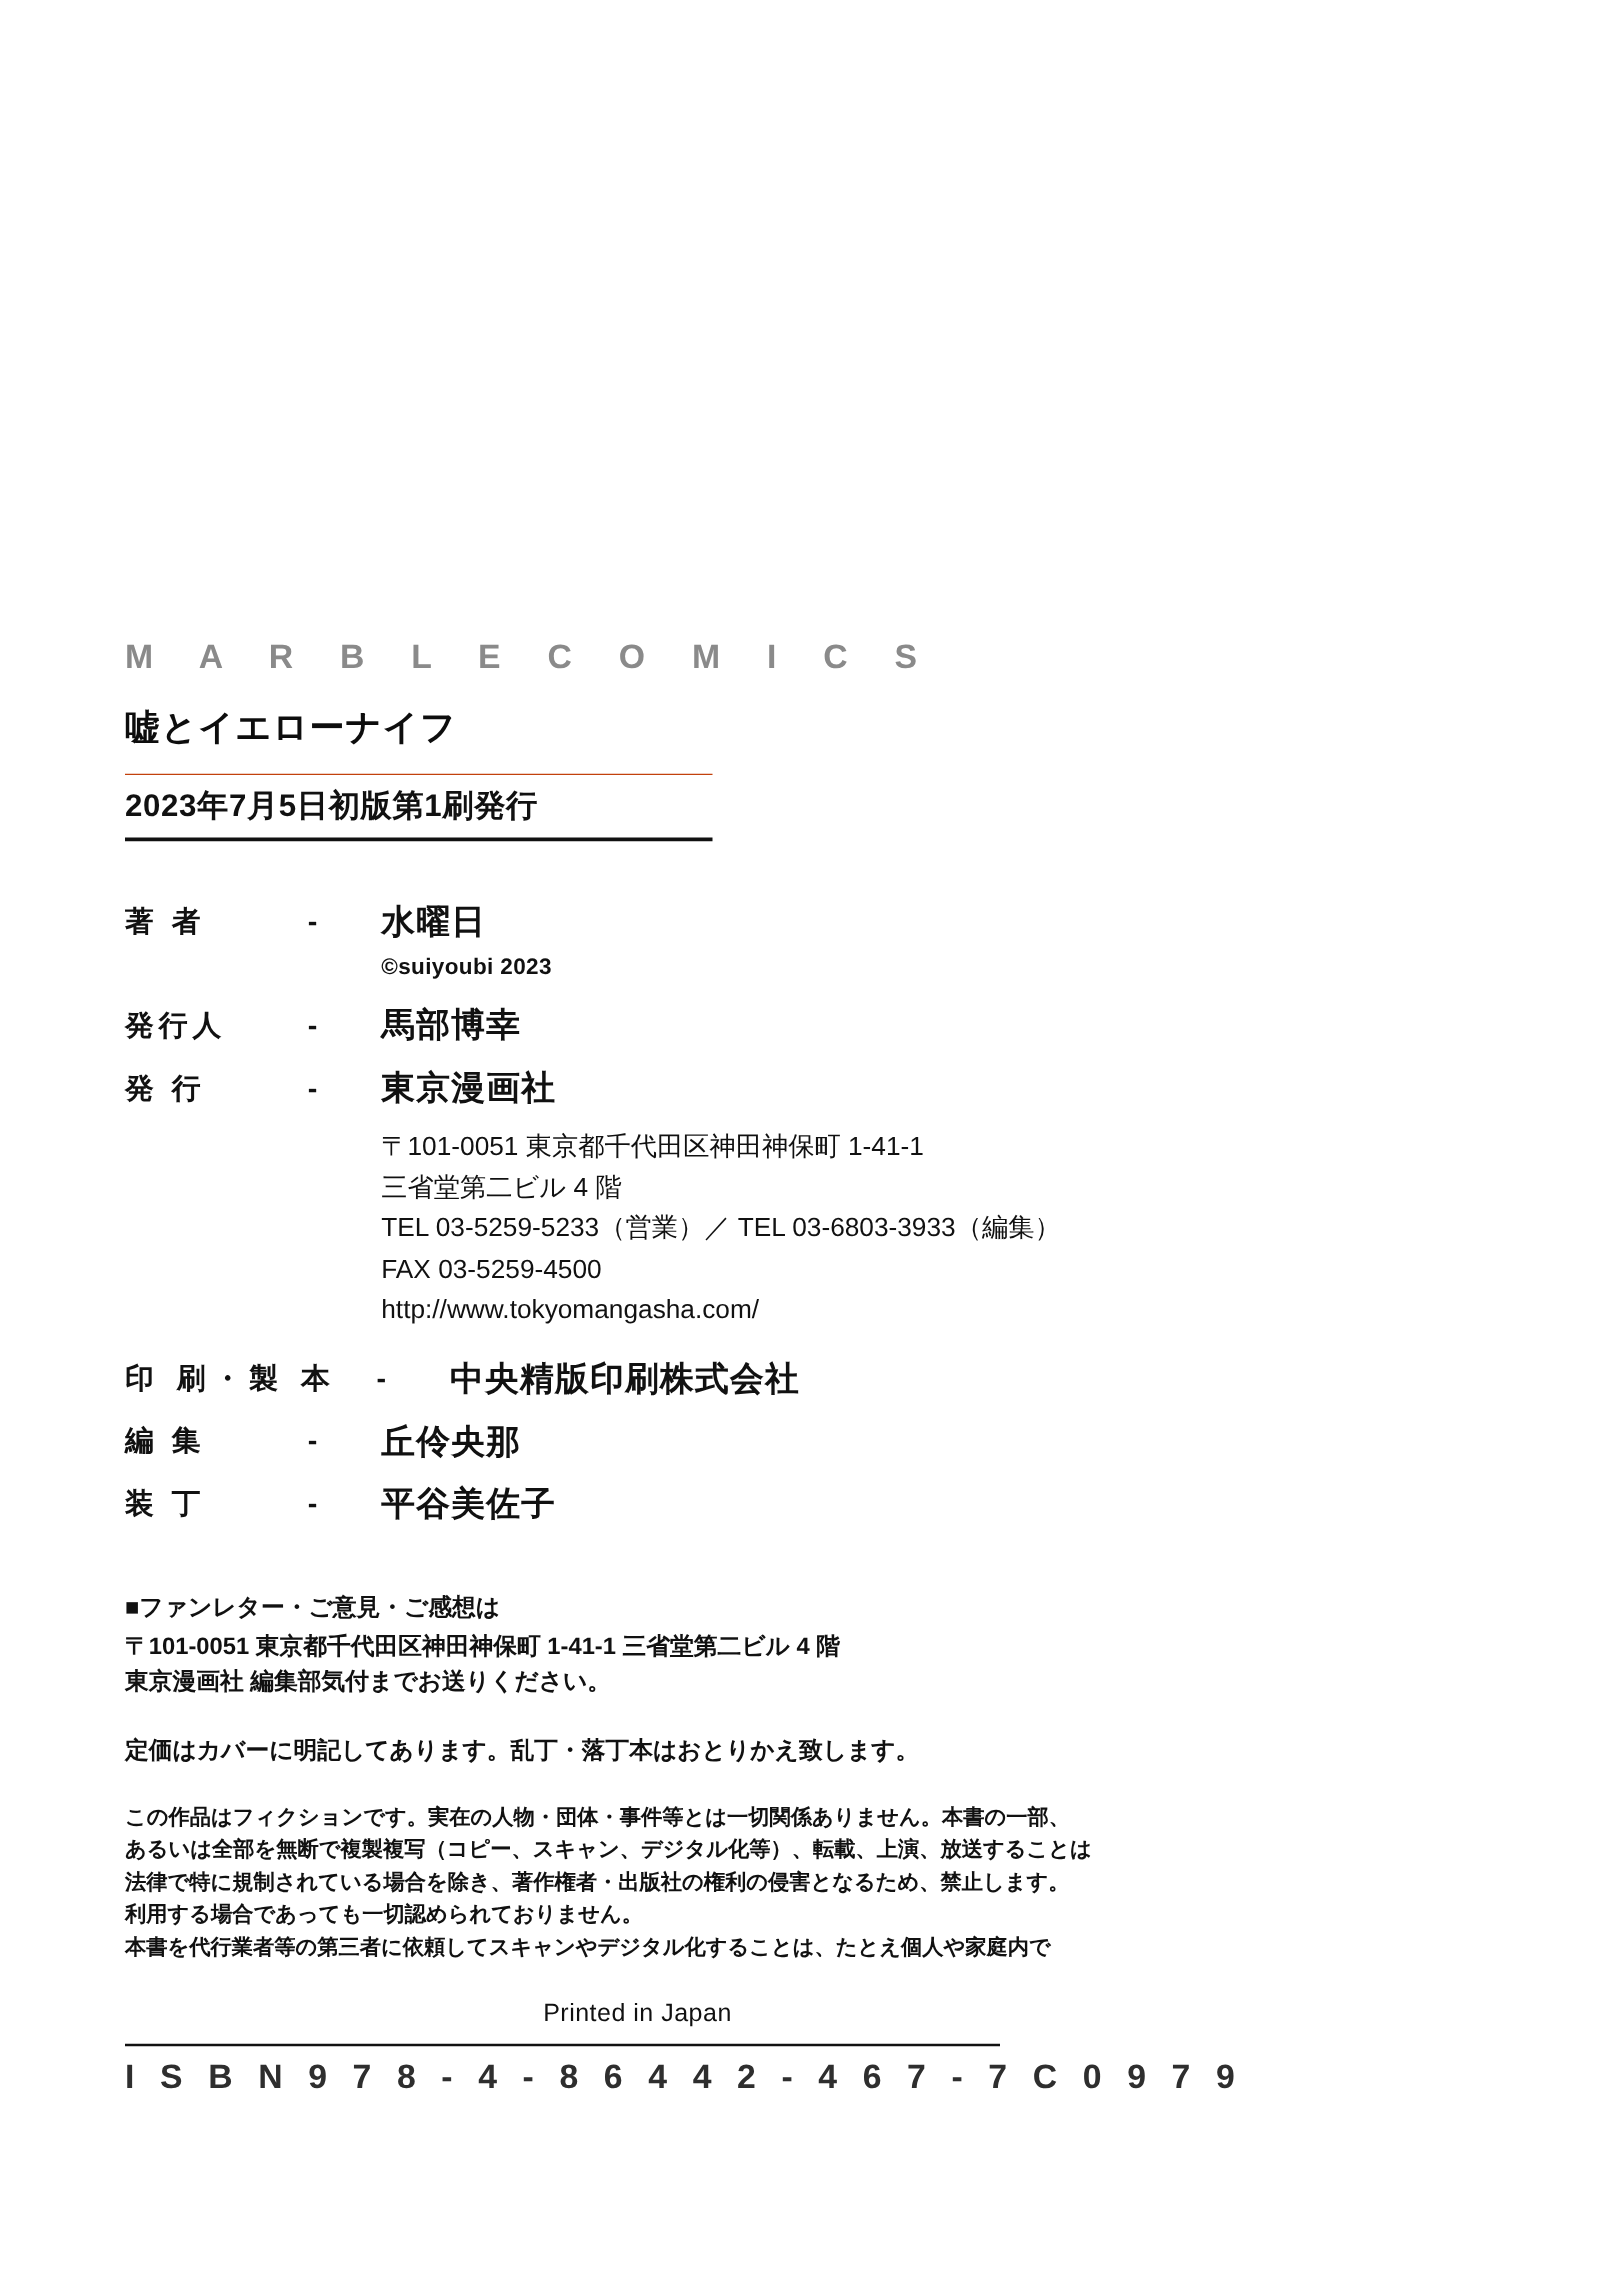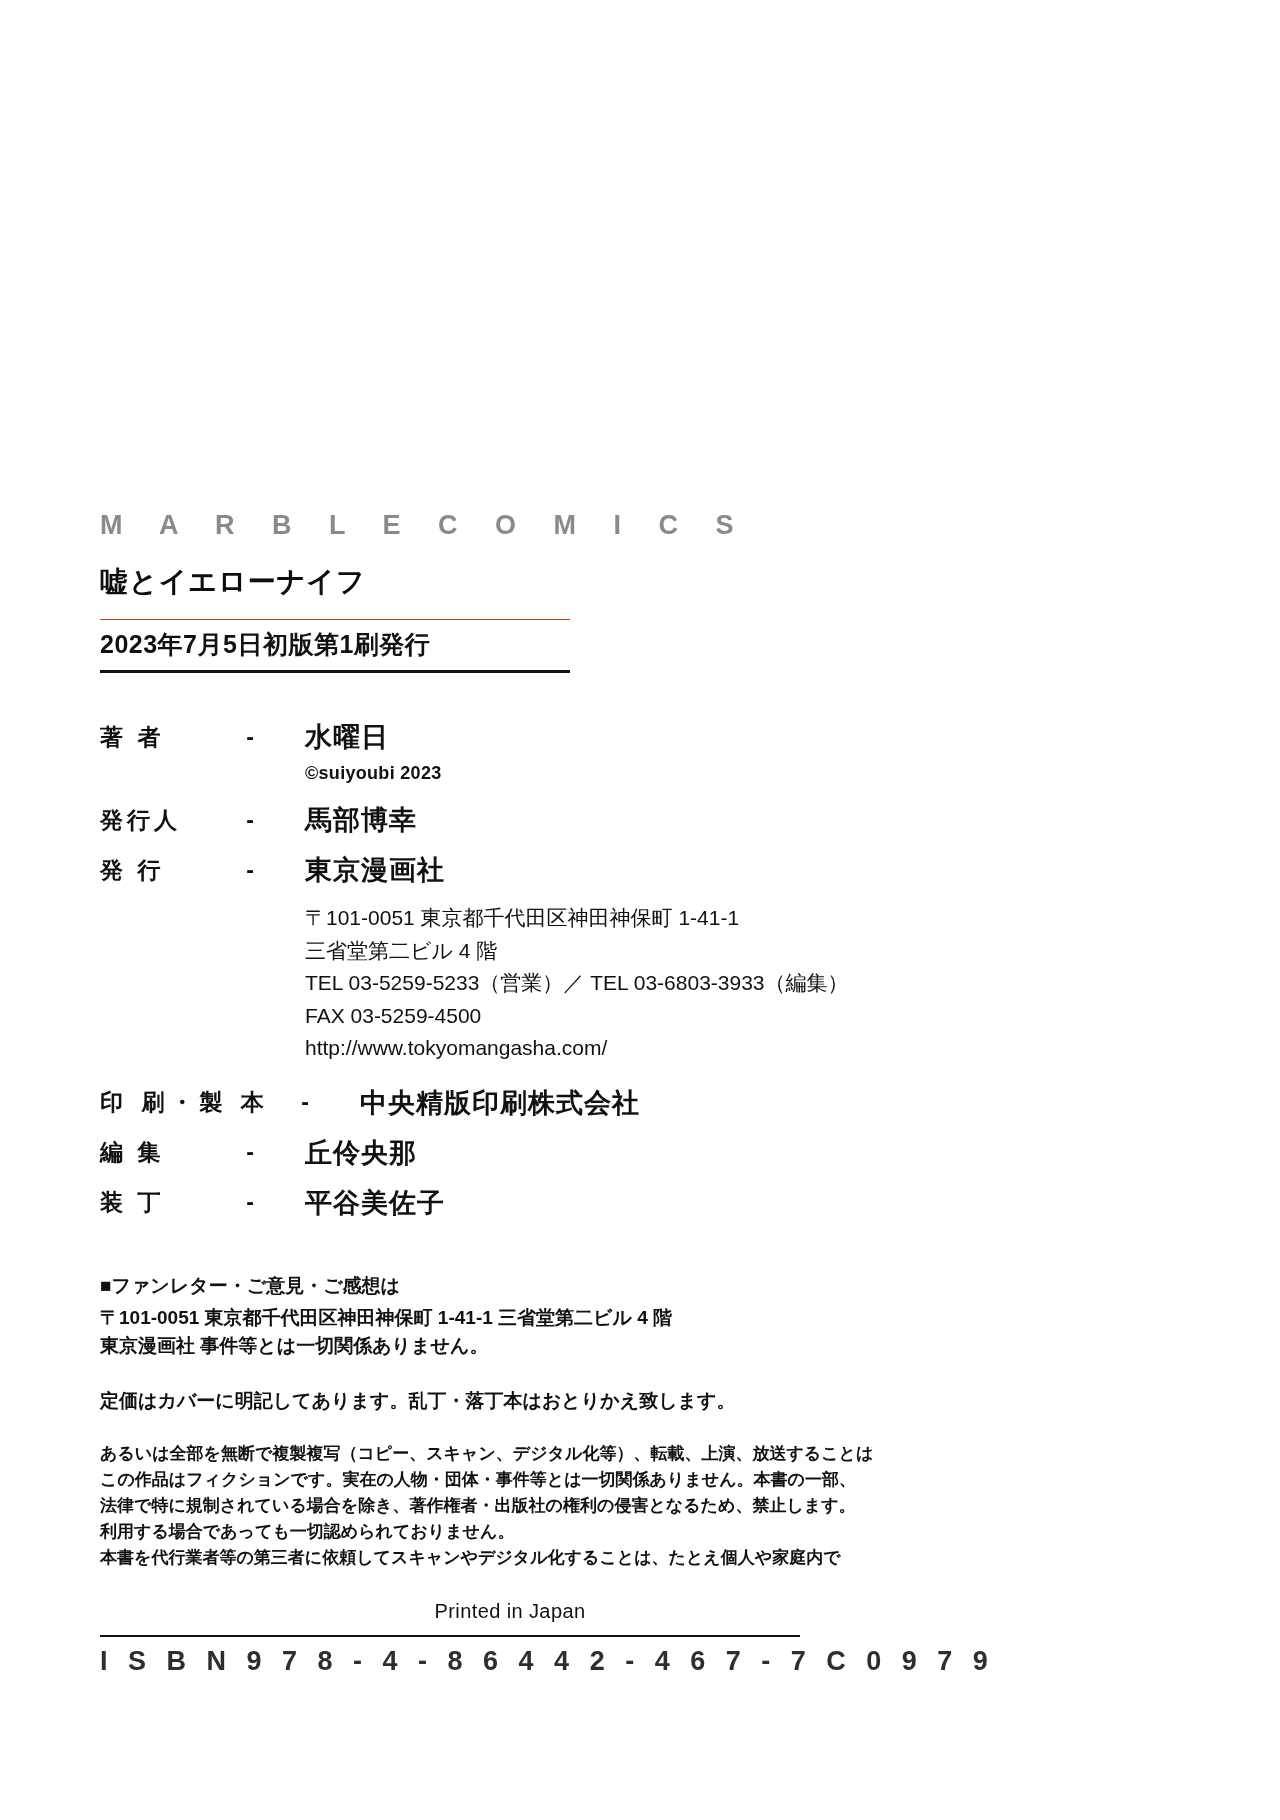--- a/index.html
+++ b/index.html
@@ -221,30 +221,30 @@
         <span class="credit-value">平谷美佐子</span>
       </div>
 
     </div>
 
     <div class="notes">
 
       <div class="note-heading">■ファンレター・ご意見・ご感想は</div>
       <div class="note-block">
         <div>〒101-0051 東京都千代田区神田神保町 1-41-1 三省堂第二ビル 4 階</div>
-        <div>東京漫画社 事件等とは一切関係ありません。</div>
+        <div>東京漫画社 編集部気付までお送りください。</div>
       </div>
 
       <div class="note-block">
         <div>定価はカバーに明記してあります。乱丁・落丁本はおとりかえ致します。</div>
       </div>
 
       <div class="note-small">
+        <div>この作品はフィクションです。実在の人物・団体・事件等とは一切関係ありません。本書の一部、</div>
         <div>あるいは全部を無断で複製複写（コピー、スキャン、デジタル化等）、転載、上演、放送することは</div>
-        <div>この作品はフィクションです。実在の人物・団体・事件等とは一切関係ありません。本書の一部、</div>
         <div>法律で特に規制されている場合を除き、著作権者・出版社の権利の侵害となるため、禁止します。</div>
         <div>利用する場合であっても一切認められておりません。</div>
         <div>本書を代行業者等の第三者に依頼してスキャンやデジタル化することは、たとえ個人や家庭内で</div>
       </div>
 
       <div class="printed">Printed in Japan</div>
 
       <div class="isbn-wrap">
         <div class="isbn">I S B N 9 7 8 - 4 - 8 6 4 4 2 - 4 6 7 - 7   C 0 9 7 9</div>
       </div>

